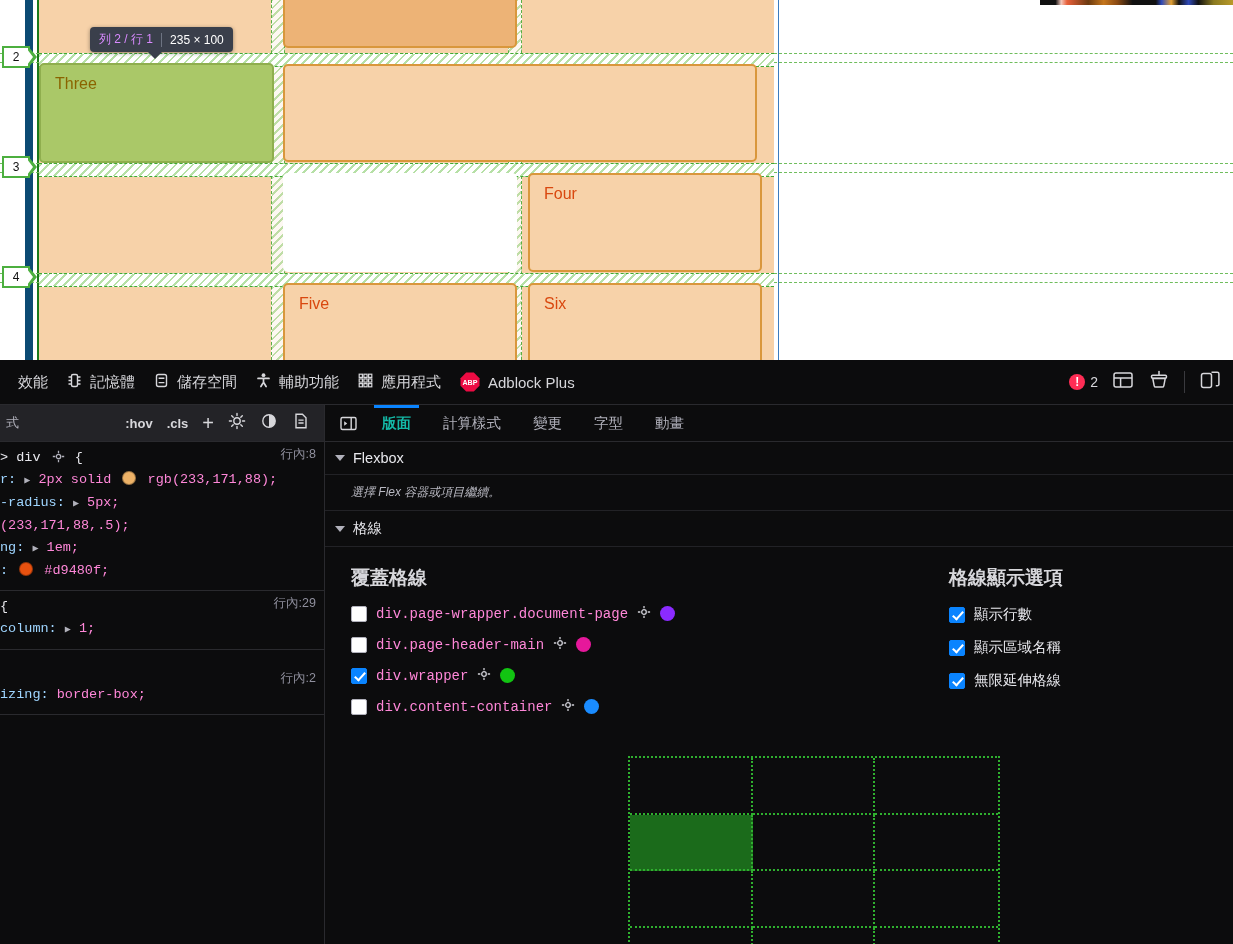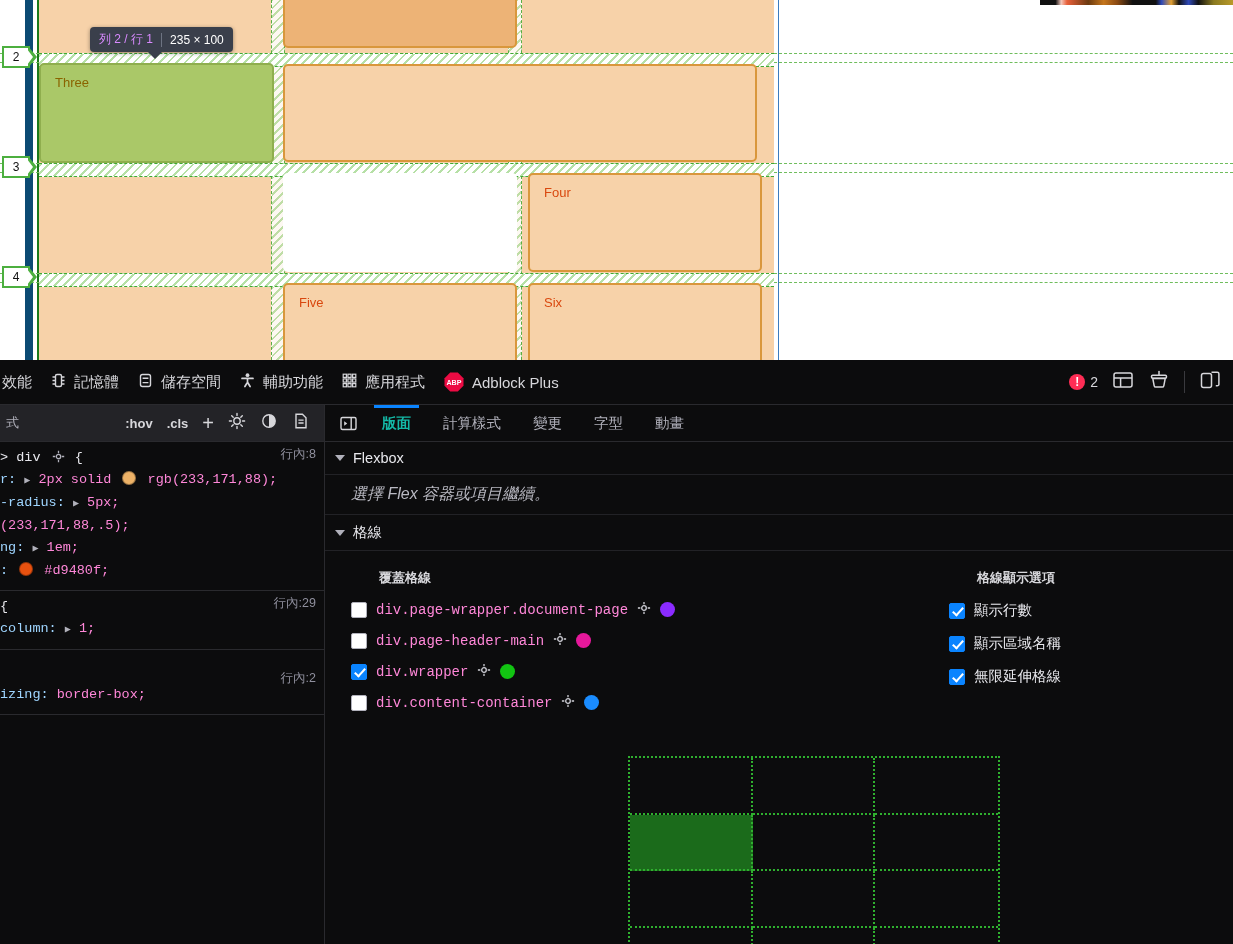--- a/index.html
+++ b/index.html
@@ -39,21 +39,21 @@
   }
   .gap-v{
     position:absolute;top:0;width:12px;height:360px;
     background:repeating-linear-gradient(-45deg,#ffffff 0 4px,#b6e0a6 4px 6px);
     border-left:1px dashed #3ea832;border-right:1px dashed #3ea832;
     opacity:.85;
   }
   .cellbox{
     position:absolute;
     background:#f7d2a9;border:2px solid #d9973c;border-radius:5px;
-    color:#d9480f;font-size:13px;padding:10px 14px;box-sizing:border-box;
+    color:#d9480f;font-size:16px;padding:10px 14px;box-sizing:border-box;
   }
   .cellbox.green{background:#aac868;border-color:#8fae4e;color:#8a6400;}
   .cellbox.plain{background:#ffffff;border:none;}
   .cellbox.hl{background:#edb376;}
 
   
   .page-right-edge{position:absolute;left:772px;top:0;width:2px;height:360px;background:#1a7a1a;}
   .page-right-edge2{position:absolute;left:778px;top:0;width:1px;height:360px;background:#3c7dbf;}
   .dotline{position:absolute;height:0;border-top:1px dashed #6fbd5c;}
 
@@ -94,21 +94,21 @@
   }
 
   
   .devtools{
     position:absolute;left:0;top:360px;width:1233px;height:584px;
     background:#0c0c0d;color:#e8e8ed;
   }
   .dt-menubar{
     height:44px;display:flex;align-items:center;
     border-bottom:1px solid #2a2a2e;background:#0c0c0d;
-    padding-left:0;
+    padding-left:16px;
   }
   .dt-menu-left{display:flex;align-items:center;gap:18px;padding-left:2px;flex:1;overflow:hidden;}
   .dt-menu-item{
     display:flex;align-items:center;gap:7px;font-size:15px;color:#d7d7db;
     white-space:nowrap;cursor:default;
   }
   .dt-menu-right{display:flex;align-items:center;gap:14px;padding-right:12px;}
   .err-badge{display:flex;align-items:center;gap:5px;font-size:14px;color:#d7d7db;}
   .err-dot{
     width:16px;height:16px;border-radius:50%;background:#ff2d55;color:#fff;
@@ -157,27 +157,27 @@
   }
   .dt-tab-icon{padding:0 8px 0 10px;display:flex;align-items:center;}
 
   .acc-head{
     display:flex;align-items:center;gap:8px;padding:8px 10px;font-size:14.5px;
     color:#e8e8ed;border-bottom:1px solid #222226;cursor:default;
   }
   .caret{width:0;height:0;border-left:5px solid transparent;border-right:5px solid transparent;
          border-top:6px solid #b1b1bb;}
   .acc-note{
-    padding:9px 10px 9px 26px;font-size:16px;color:#b9b9c2;font-style:italic;
+    padding:9px 10px 9px 26px;font-size:12px;color:#b9b9c2;font-style:italic;
     border-bottom:1px solid #222226;
   }
   .grid-body{display:flex;padding:18px 0 0 0;}
   .grid-col-left{width:620px;padding-left:26px;box-sizing:border-box;}
   .grid-col-right{flex:1;padding-left:4px;}
-  .sub-title{font-size:13px;font-weight:bold;color:#d7d7db;margin-bottom:14px;margin-left:28px;}
+  .sub-title{font-size:19px;font-weight:bold;color:#d7d7db;margin-bottom:14px;}
   .ovr-row{display:flex;align-items:center;gap:9px;margin-bottom:14px;font-size:14px;}
   .cb{
     width:16px;height:16px;border-radius:2px;box-sizing:border-box;
     border:1px solid #b1b1bb;background:#ffffff;flex:none;position:relative;
   }
   .cb.on{background:#0a84ff;border-color:#0a84ff;}
   .cb.on::after{
     content:"";position:absolute;left:5px;top:1px;width:4px;height:9px;
     border:solid #fff;border-width:0 2px 2px 0;transform:rotate(42deg);
   }

